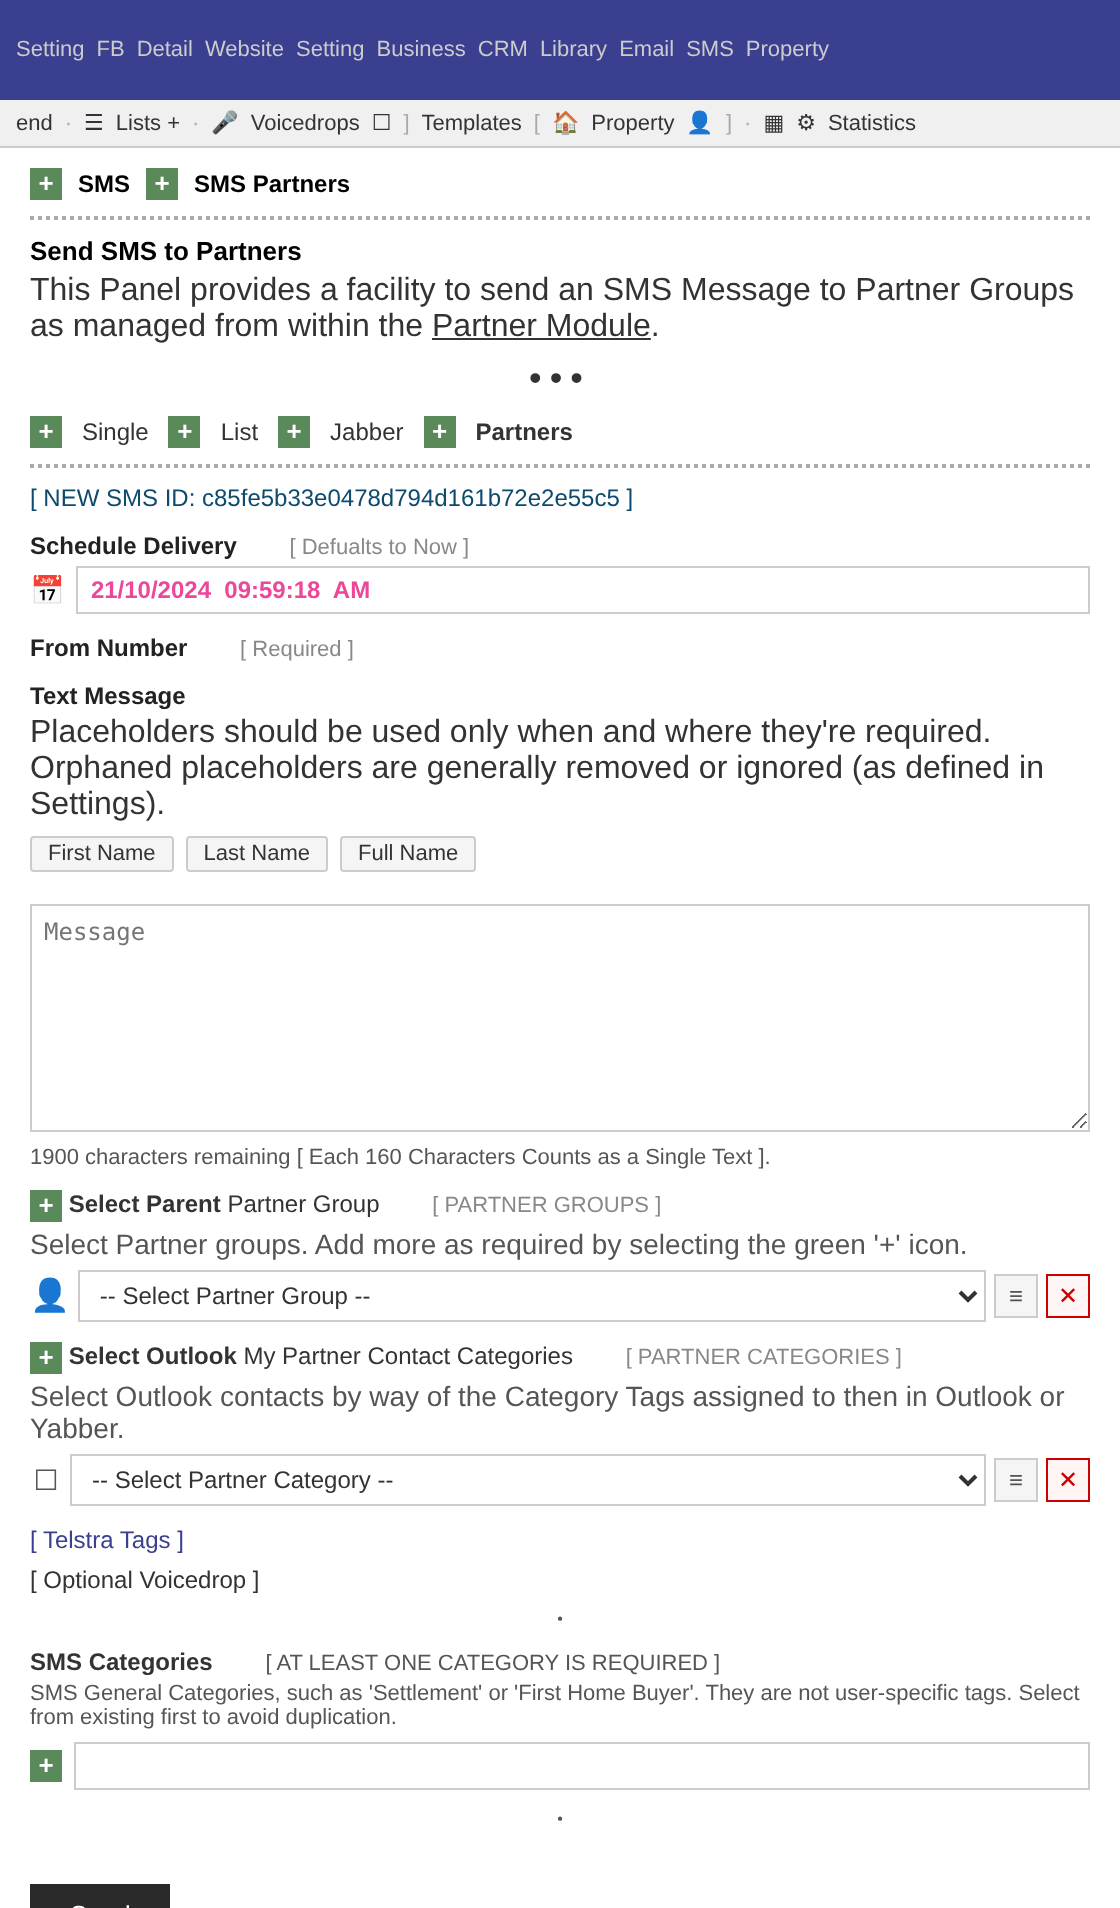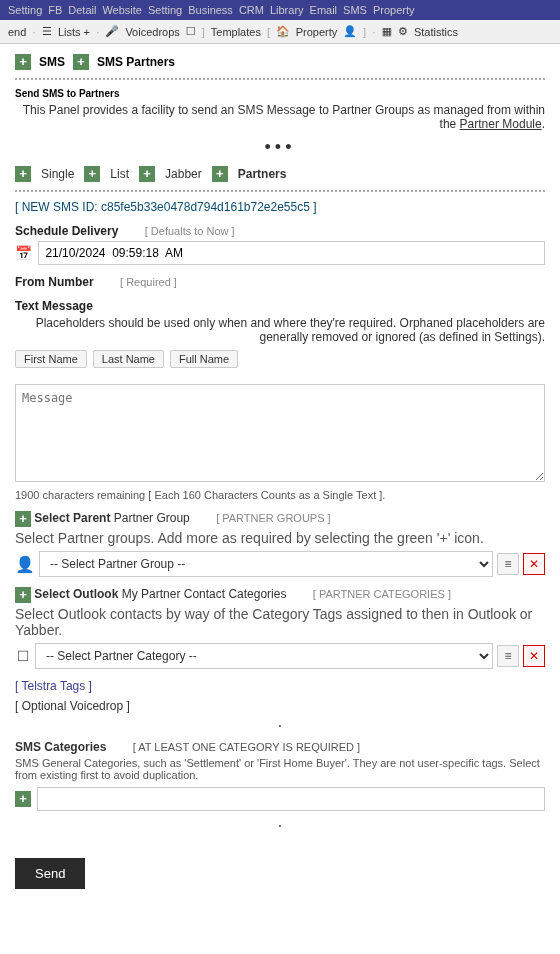--- a/index.html
+++ b/index.html
@@ -10,21 +10,21 @@
       width: 560px;
       min-height: 954px;
       overflow-x: hidden;
     }
 
     
     .top-nav {
       background: #3a3f8f;
       color: #fff;
       font-size: 11px;
-      padding: 4px 8px;
+      padding: 19px 8px;
       display: flex;
       flex-wrap: wrap;
       gap: 6px;
       align-items: center;
     }
     .top-nav span {
       color: #ccc;
       cursor: pointer;
     }
 
@@ -61,29 +61,28 @@
     }
 
     .dotted-line {
       border: none;
       border-top: 2px dotted #aaa;
       margin: 8px 0;
     }
 
     .panel-title {
       font-weight: bold;
-      font-size: 10px;
+      font-size: 13px;
       margin-bottom: 4px;
     }
 
     .panel-description {
-      font-size: 12px;
+      font-size: 16px;
       color: #333;
       margin-bottom: 6px;
-      text-align: right;
     }
 
     .panel-description a {
       text-decoration: underline;
       color: #333;
     }
 
     .dots-row {
       text-align: center;
       font-size: 18px;
@@ -143,38 +142,39 @@
       font-size: 12px;
       width: 100%;
     }
 
     .datetime-field {
       border: 1px solid #ccc;
       padding: 4px 6px;
       font-size: 12px;
       flex: 1;
       background: #fff;
-      color: #000000;
+      color: #ec4899;
+      font-weight: bold;
     }
 
     select {
       border: 1px solid #ccc;
       padding: 4px 6px;
       font-size: 12px;
       width: 100%;
       background: #fff;
       color: #333;
     }
 
     textarea {
       border: 1px solid #ccc;
       padding: 6px;
       font-size: 12px;
       width: 100%;
-      height: 98px;
+      height: 114px;
       resize: vertical;
       color: #aaa;
     }
 
     .char-count {
       font-size: 11px;
       color: #555;
       margin: 4px 0;
     }
 

